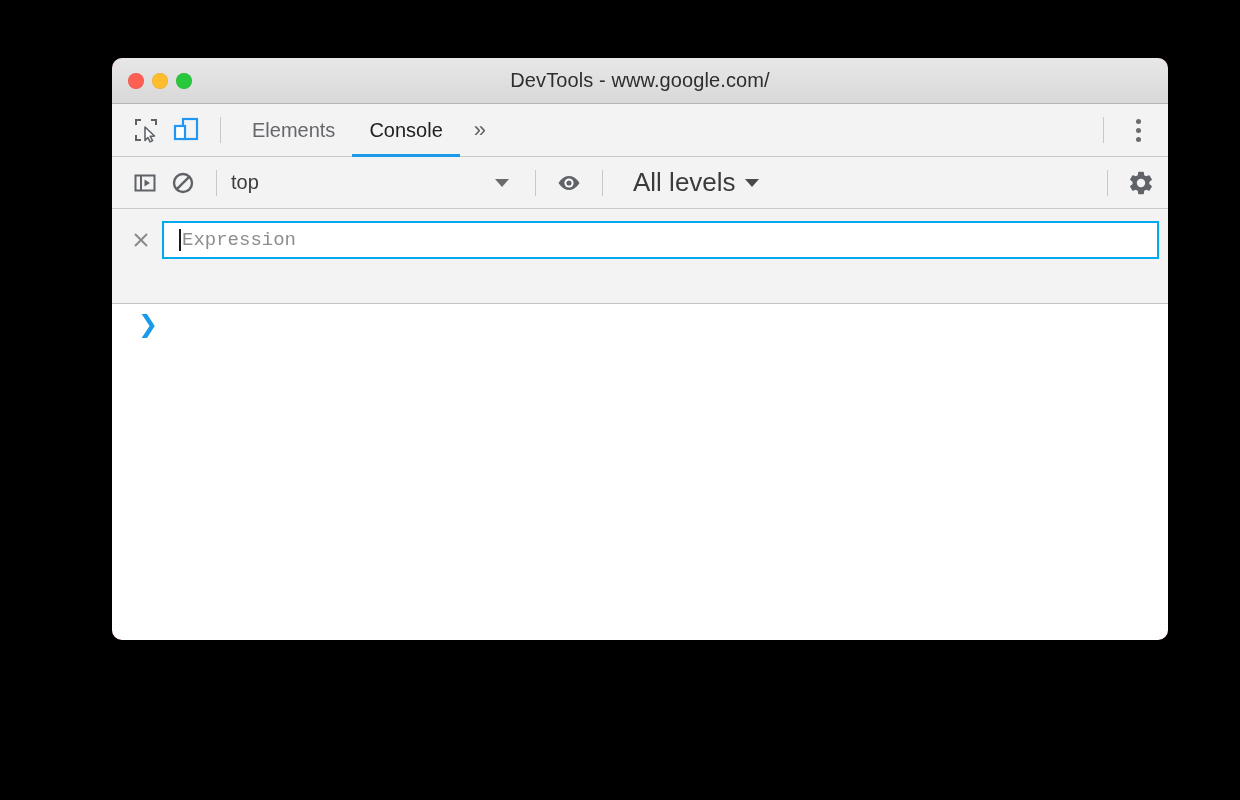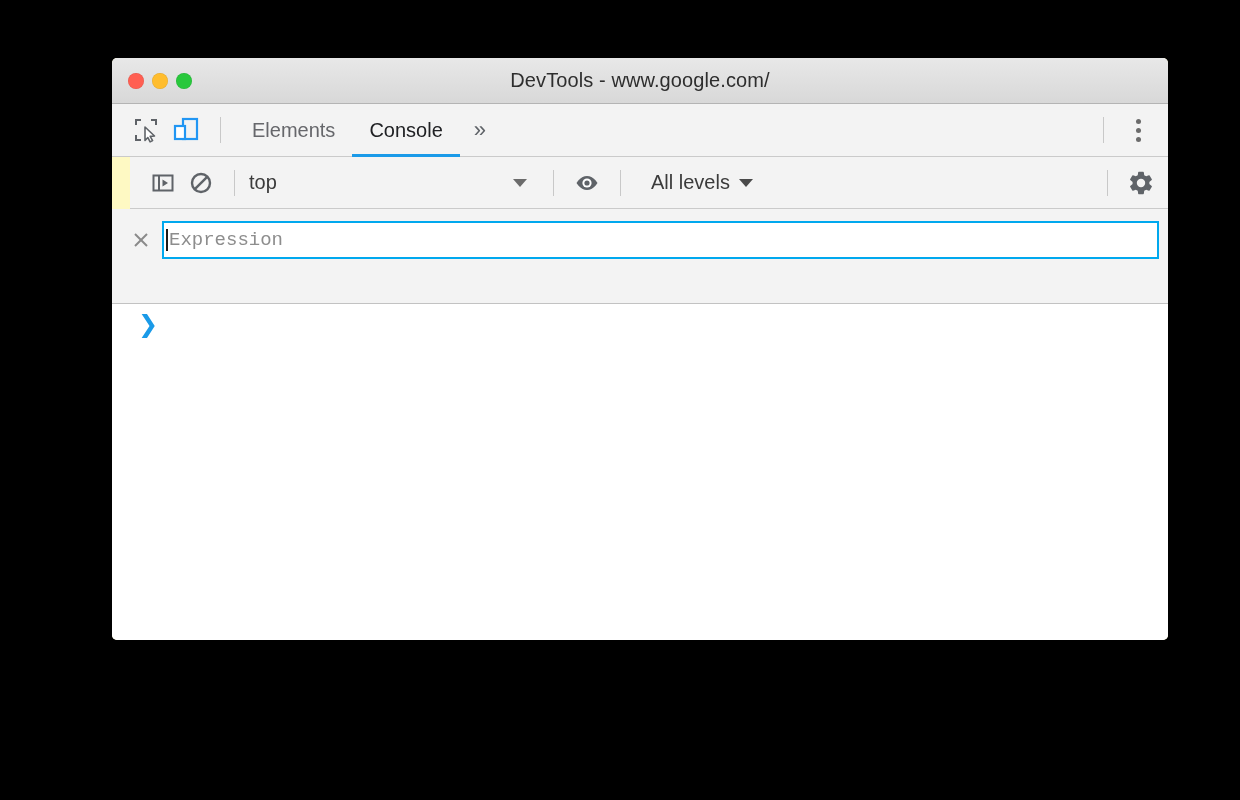--- a/index.html
+++ b/index.html
@@ -15,22 +15,22 @@
     -webkit-font-smoothing: antialiased;
   }
 
   
   .window {
     position: absolute;
     left: 112px;
     top: 58px;
     width: 1056px;
     height: 582px;
-    background: #fef9c3;
-    border-radius: 5px;
+    background: #7f1d1d;
+    border-radius: 10px;
     overflow: hidden;
     box-shadow: 0 0 0 0.5px rgba(0,0,0,0.35);
   }
 
   
   .titlebar {
     position: relative;
     height: 45px;
     background: linear-gradient(to bottom, #e8e8e8 0%, #d8d8d8 100%);
     border-bottom: 1px solid #b4b4b4;
@@ -142,21 +142,20 @@
   
   .console-toolbar {
     position: relative;
     height: 52px;
     background: #f3f3f3;
     border-bottom: 1px solid #cacaca;
     display: flex;
     align-items: center;
     padding-left: 14px;
     box-sizing: border-box;
-    margin-left: 18px;
   }
   .ct-icon {
     width: 38px; height: 38px;
     display: flex; align-items: center; justify-content: center;
     cursor: default;
   }
   .context-select {
     display: flex;
     align-items: center;
     width: 290px;
@@ -182,21 +181,21 @@
     font-size: 19px;
     color: #3b3b3b;
     padding: 0 10px;
     box-sizing: border-box;
   }
   .filter-input::placeholder { color: #919191; opacity: 1; }
   .levels {
     display: flex;
     align-items: center;
     gap: 9px;
-    font-size: 20px;
+    font-size: 26px;
     color: #3b3b3b;
     margin-left: 16px;
     cursor: default;
   }
   .levels .caret { margin-right: 0; border-top-color: #4a4a4a; }
   .toolbar-right {
     margin-left: auto;
     display: flex;
     align-items: center;
     padding-right: 8px;
@@ -223,21 +222,21 @@
     cursor: default;
   }
   .expr-box {
     flex: 1;
     height: 38px;
     background: #ffffff;
     border: 2px solid #00a8ee;
     display: flex;
     align-items: center;
     box-sizing: border-box;
-    padding-left: 2px;
+    padding-left: 15px;
   }
   .caret-bar {
     width: 2px;
     height: 22px;
     background: #1a1a1a;
     margin-right: 1px;
     flex: none;
   }
   .expr-placeholder {
     font-family: "Liberation Mono", monospace;

